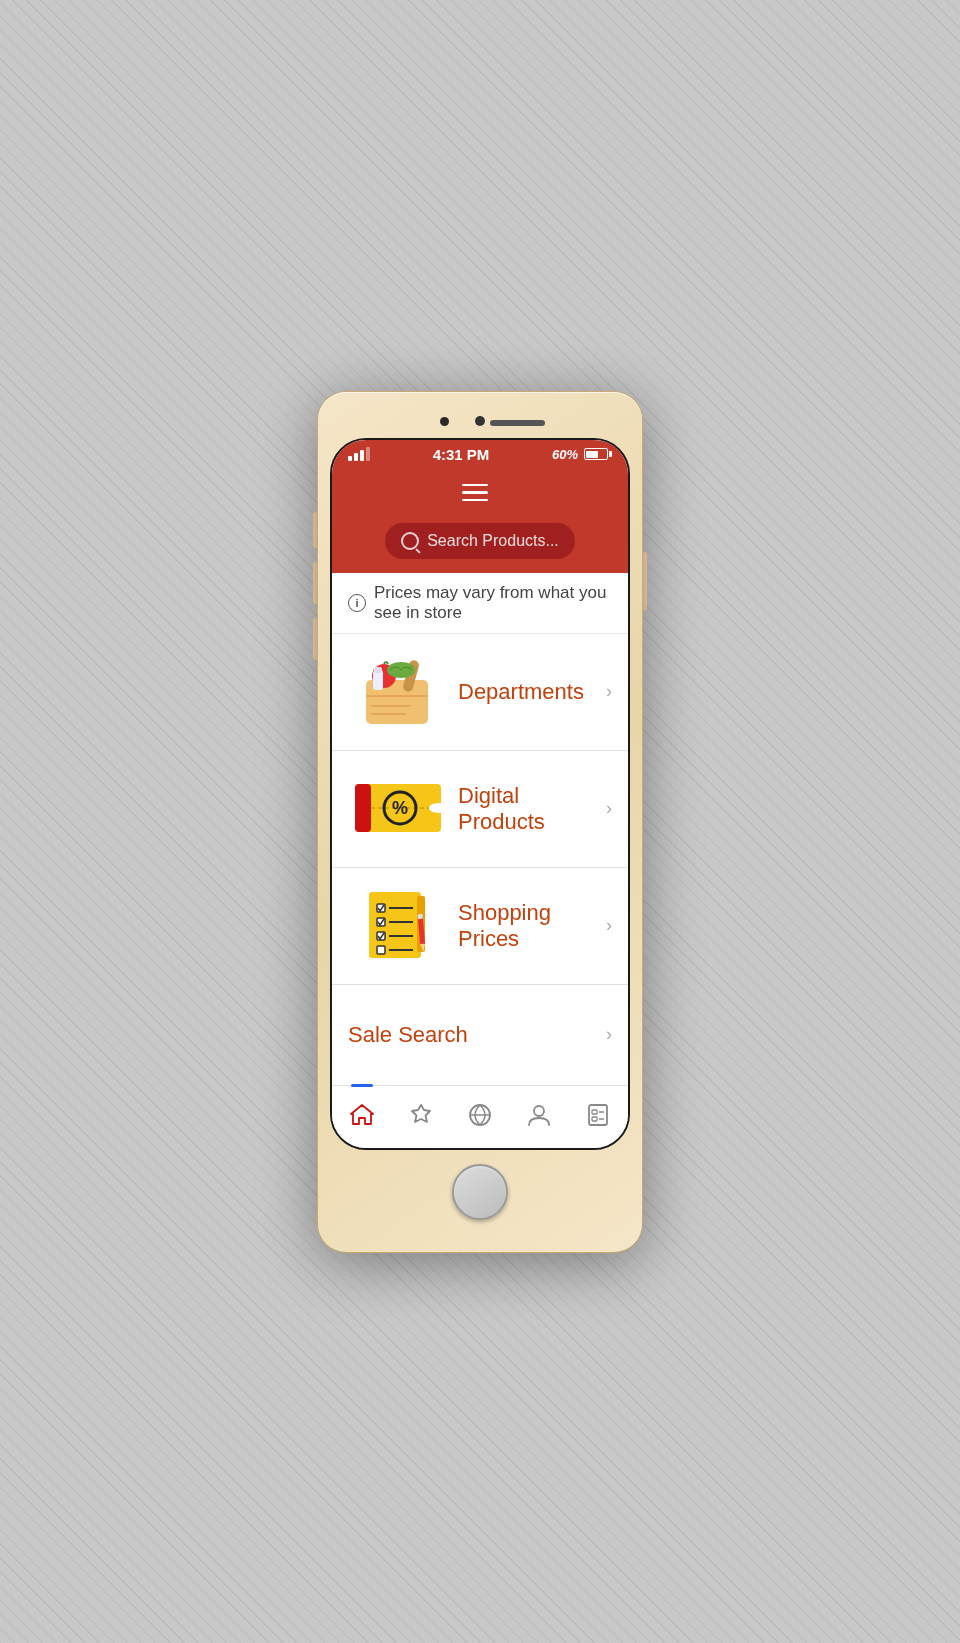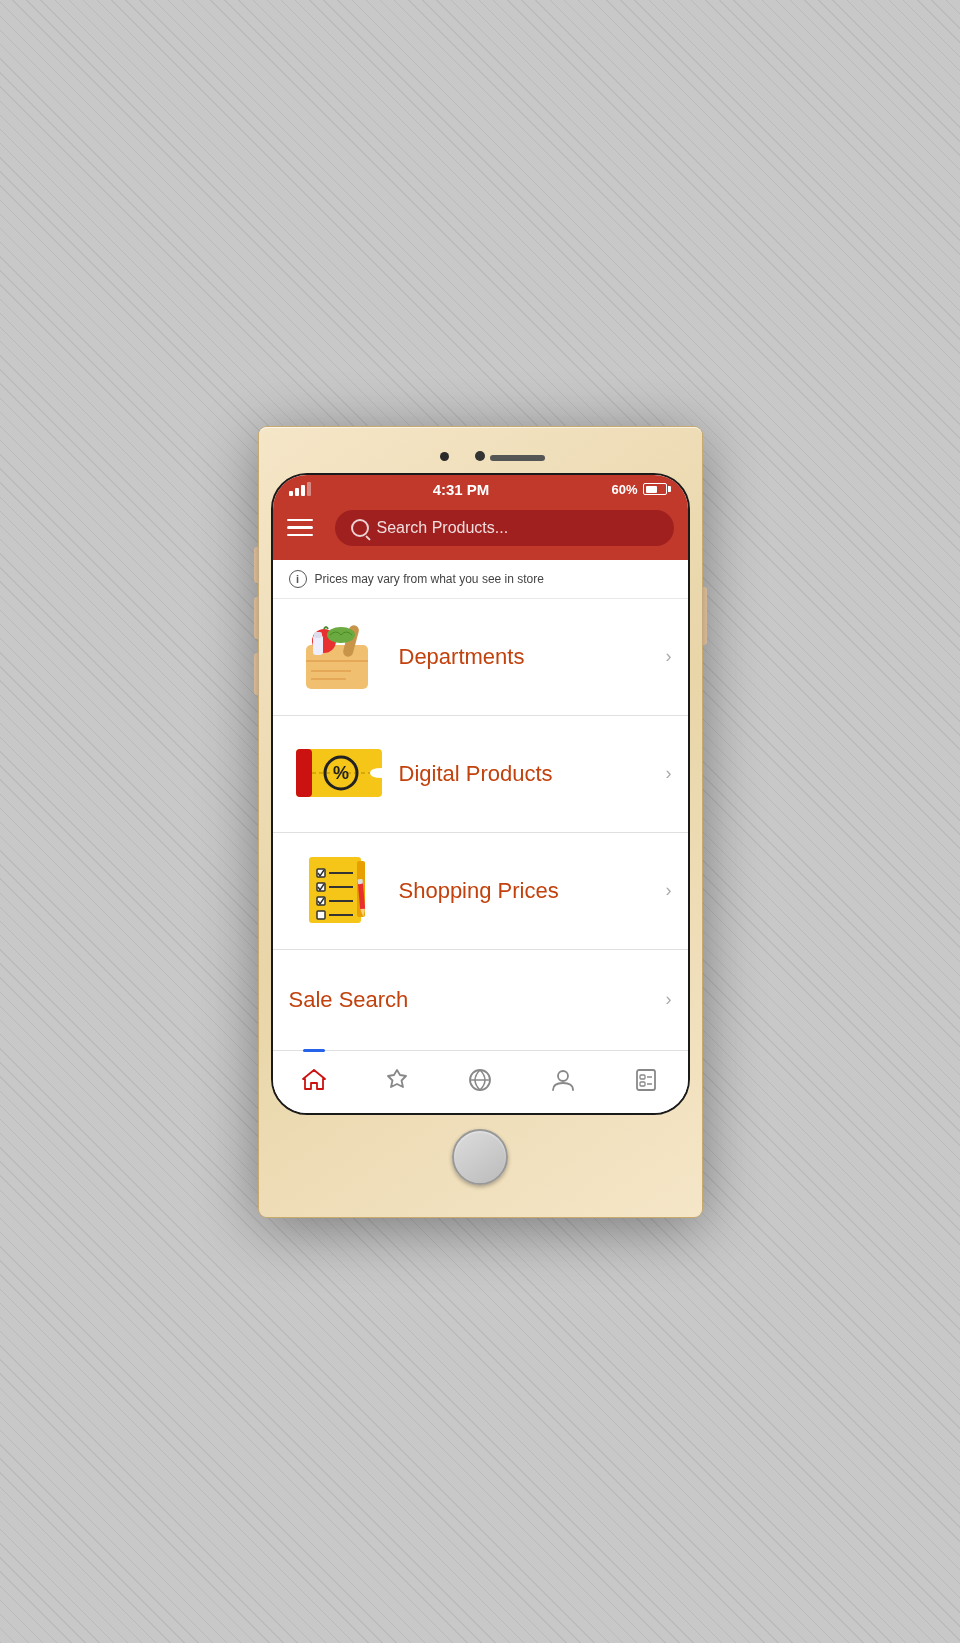--- a/index.html
+++ b/index.html
@@ -8,23 +8,23 @@
       background: #c8c8c8;
       background-image: repeating-linear-gradient(45deg, #bbb 0px, #bbb 1px, #c8c8c8 1px, #c8c8c8 10px);
       display: flex;
       justify-content: center;
       align-items: center;
       min-height: 100vh;
       font-family: -apple-system, BlinkMacSystemFont, 'Helvetica Neue', Arial, sans-serif;
     }
 
     .phone-outer {
-      width: 443px;
+      width: 324px;
       background: linear-gradient(145deg, #f5e6c8, #e8d5a8, #f5e6c8);
-      border-radius: 8px;
+      border-radius: 28px;
       padding: 18px 12px 28px 12px;
       box-shadow:
         0 0 0 1px #c8a96e,
         0 10px 60px rgba(0,0,0,0.4),
         inset 0 1px 0 rgba(255,255,255,0.6);
       position: relative;
     }
 
     .phone-top-elements {
       display: flex;
@@ -100,20 +100,21 @@
     .status-time {
       font-size: 15px;
       font-weight: 700;
     }
 
     .status-right {
       display: flex;
       align-items: center;
       gap: 6px;
       font-size: 13px;
+      font-style: italic;
     }
 
     .battery-icon {
       display: flex;
       align-items: center;
     }
 
     .battery-body {
       width: 24px;
       height: 12px;
@@ -140,20 +141,21 @@
       margin-left: 1px;
     }
 
     
     .app-header {
       background: #c0392b;
       padding: 8px 14px 14px 14px;
       display: flex;
       align-items: center;
       gap: 12px;
+      flex-direction: column;
     }
 
     .hamburger-btn {
       width: 36px;
       height: 36px;
       display: flex;
       flex-direction: column;
       justify-content: center;
       gap: 5px;
       cursor: pointer;
@@ -221,21 +223,21 @@
       display: flex;
       align-items: center;
       justify-content: center;
       font-size: 11px;
       color: #555;
       font-weight: 600;
       flex-shrink: 0;
     }
 
     .info-text {
-      font-size: 12px;
+      font-size: 17px;
       color: #444;
     }
 
     
     .menu-list {
       background: white;
     }
 
     .menu-item {
       display: flex;

